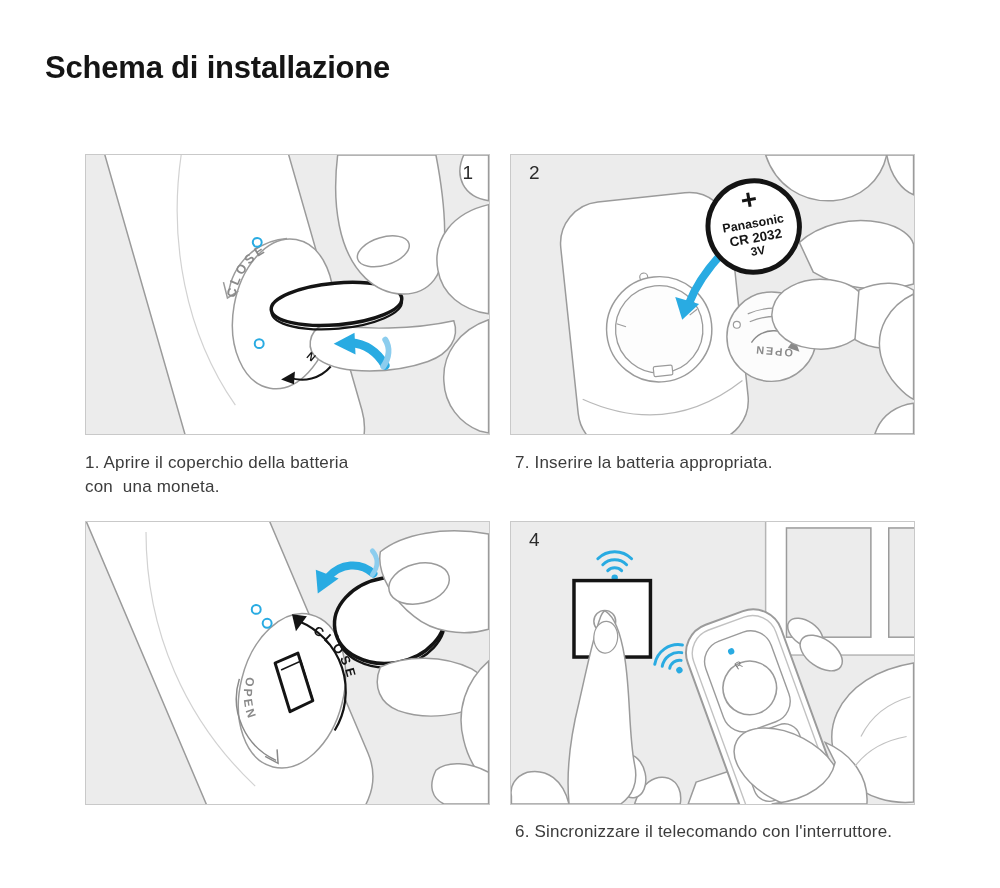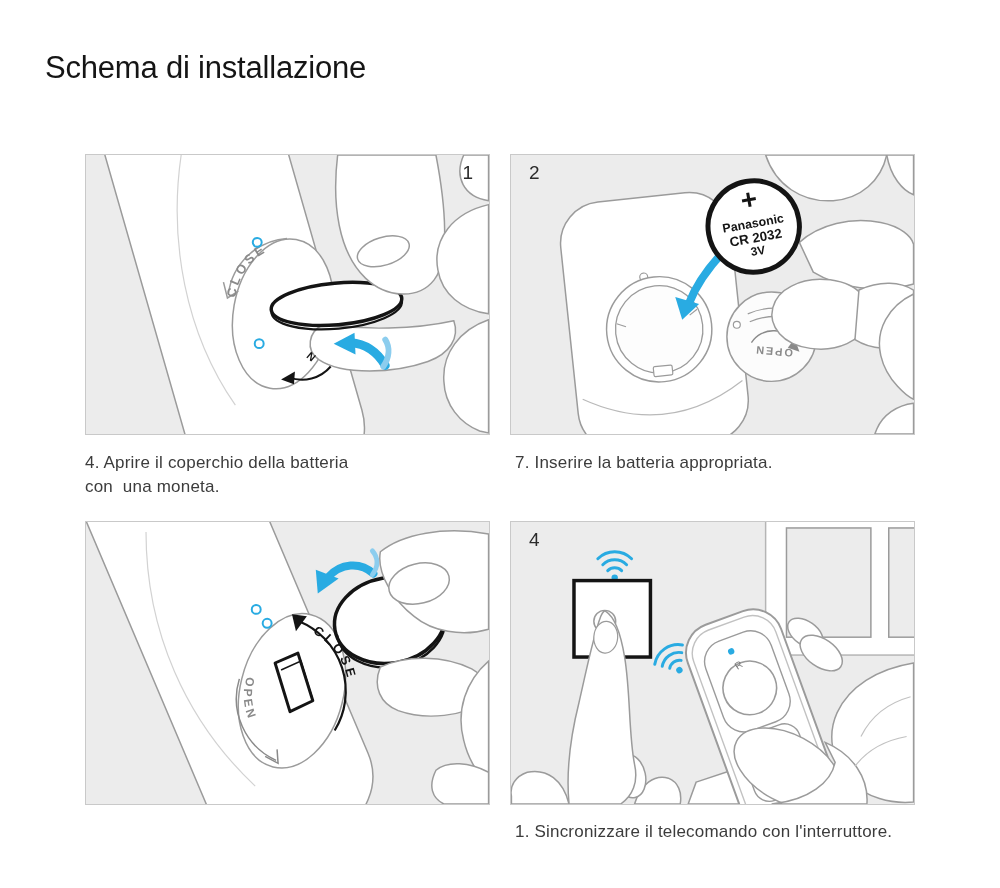--- a/index.html
+++ b/index.html
@@ -1,18 +1,18 @@
 <!DOCTYPE html>
 <html><head>
 <meta charset="utf-8">
 <style>
   html,body { margin:0; padding:0; background:#fff; }
   .page { position:relative; width:1000px; height:888px; background:#fff;
           font-family:"Liberation Sans", sans-serif; overflow:hidden; }
-  .page-title { position:absolute; left:45px; top:50px; font-size:31px; font-weight:normal;
+  .page-title { position:absolute; left:45px; top:50px; font-size:31px; font-weight:bold;
                 color:#151515; letter-spacing:-0.2px; }
   .panel { position:absolute; width:405px; background:#ececec; border:1px solid #c9c9c9;
            box-sizing:border-box; }
   .panel svg { display:block; width:100%; height:100%; }
   #panel1 { left:85px;  top:154px; height:281px; }
   #panel2 { left:510px; top:154px; height:281px; }
   #panel3 { left:85px;  top:521px; height:284px; }
   #panel4 { left:510px; top:521px; height:284px; }
   .step-num { position:absolute; font-size:19px; color:#2b2b2b; }
   .num-right { right:16px; top:7px; }
@@ -227,18 +227,18 @@
       <g fill="#fff" stroke="#9b9b9b" stroke-width="1.5">
         <ellipse cx="278" cy="248" rx="58" ry="34" transform="rotate(28 278 248)"></ellipse>
         <path d="M 316 222 C 344 234 360 258 358 284 L 262 284 C 300 280 322 262 326 242 Z"></path>
       </g>
       <path d="M 352 216 C 362 196 380 182 402 176" stroke="#c2c2c2" stroke-width="1.2" fill="none"></path>
       <path d="M 346 246 C 358 230 376 220 398 216" stroke="#c2c2c2" stroke-width="1.2" fill="none"></path>
     </svg>
     <div class="step-num num-left">4</div>
   </figure>
 
-  <div class="caption" id="cap1">4. Aprire il coperchio della batteria
+  <div class="caption" id="cap1">1. Aprire il coperchio della batteria
 con  una moneta.</div>
   <div class="caption" id="cap2">7. Inserire la batteria appropriata.</div>
-  <div class="caption" id="cap4">1. Sincronizzare il telecomando con l'interruttore.</div>
+  <div class="caption" id="cap4">6. Sincronizzare il telecomando con l'interruttore.</div>
 
 </div>
 
 </body></html>

